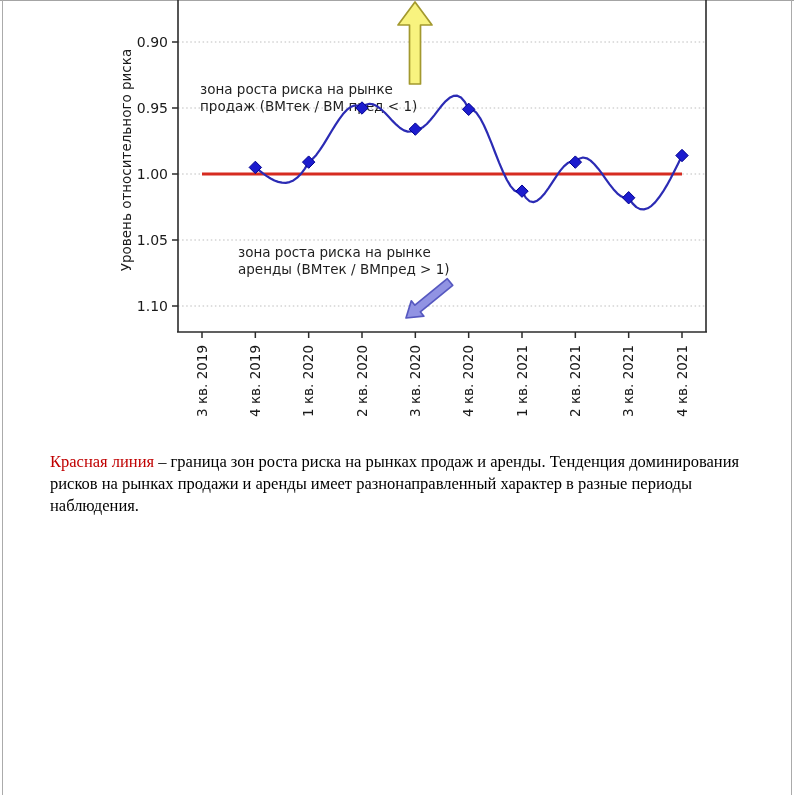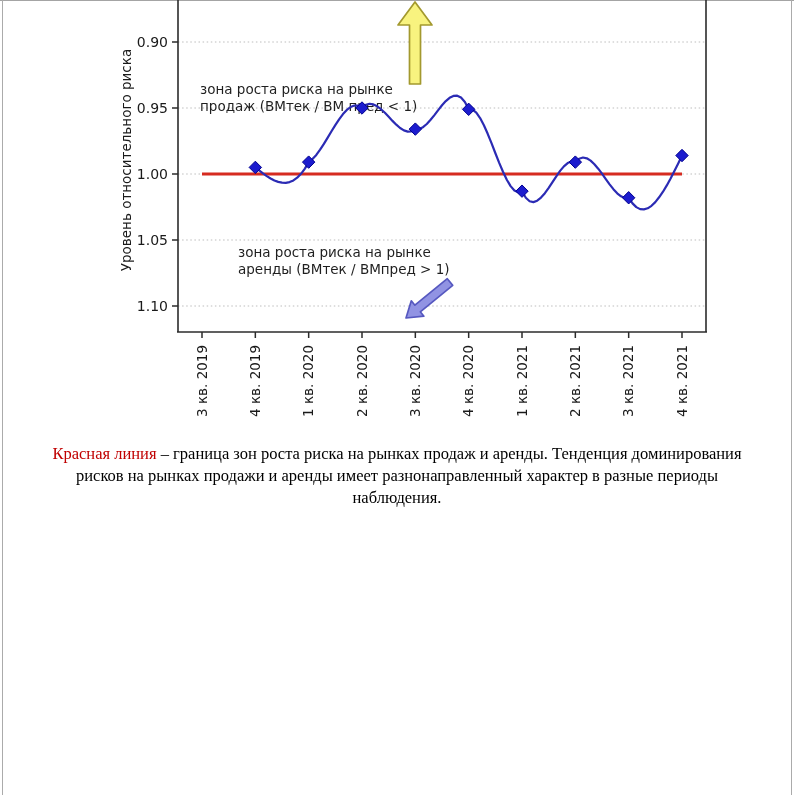--- a/index.html
+++ b/index.html
@@ -11,22 +11,22 @@
     font-family:"DejaVu Sans",sans-serif;
   }
   .edge{position:absolute;background:#ababab;}
   .edge.top{top:0;left:0;right:0;height:1px;background:#a4a4a4;}
   .edge.left{top:0;bottom:0;left:2px;width:1px;}
   .edge.right{top:0;bottom:0;right:2px;width:1px;}
   .chart-wrap{position:absolute;top:0;left:0;width:794px;height:420px;margin:0;text-decoration:underline;}
   .caption{
     position:absolute;
     top:443px;left:42px;right:42px;
-    margin:0;
-    text-align:center;
+    margin:8px;
+    text-align:left;
     font-family:"Liberation Serif",serif;
     font-size:16.5px;
     line-height:1.32;
     color:#000;
   }
 </style>
 </head>
 <body>
 
 <div class="page">

